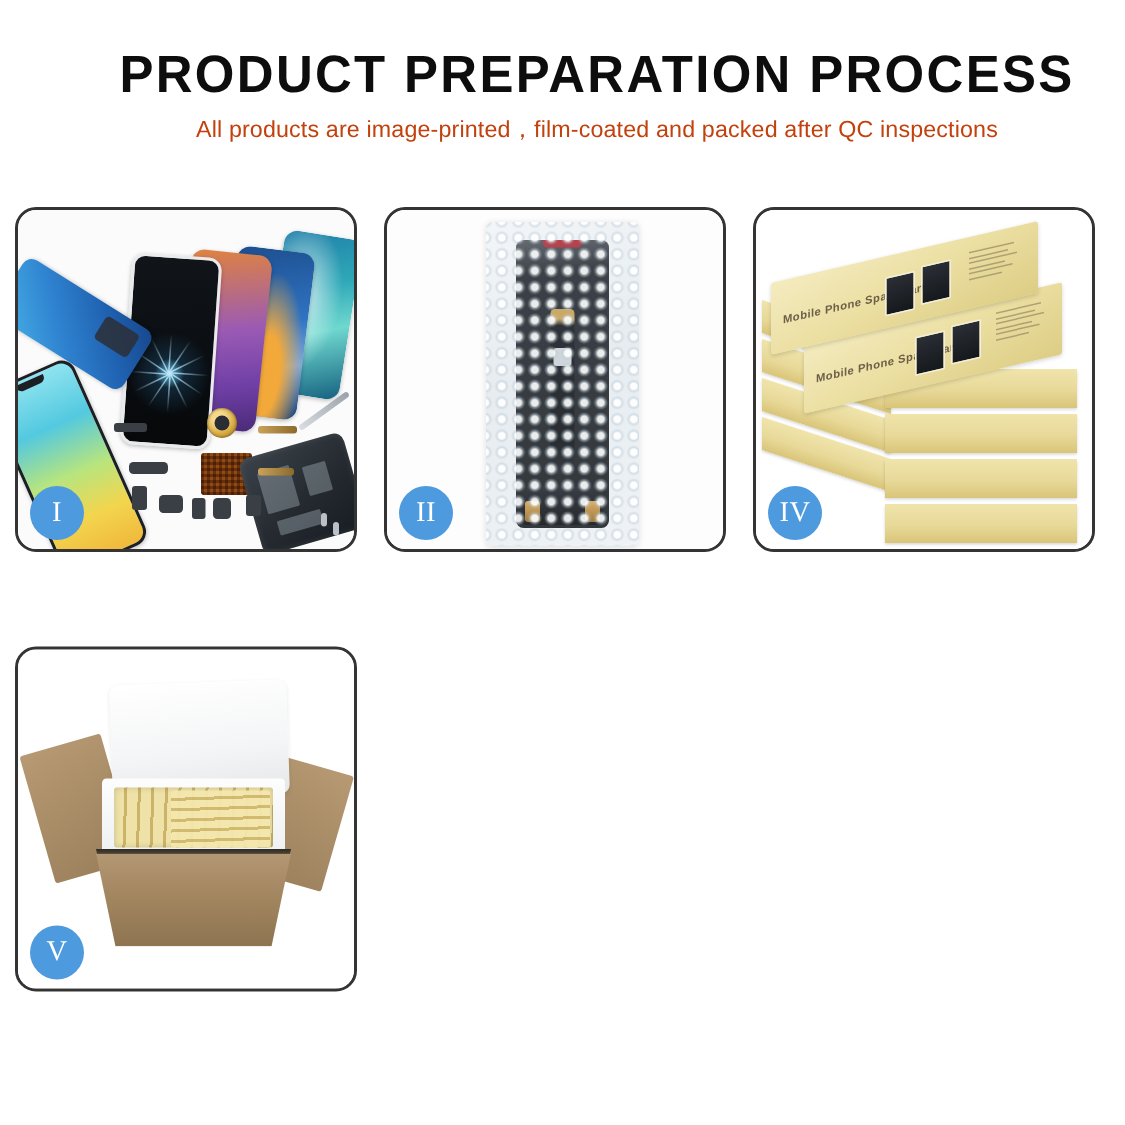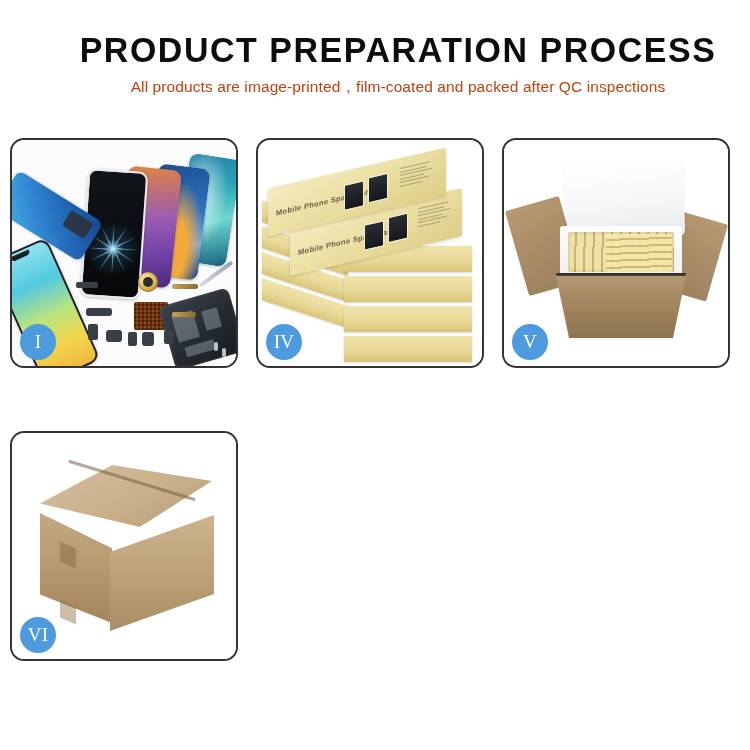--- a/index.html
+++ b/index.html
@@ -472,20 +472,34 @@
           <div class="pt" style="left:66px;top:64px;width:12px;height:14px;border-radius:3px;"></div>
           <div class="pt" style="left:88px;top:62px;width:10px;height:14px;border-radius:2px;"></div>
           <div class="screw" style="left:138px;top:74px;"></div>
           <div class="screw" style="left:146px;top:80px;"></div>
           <div class="tweez"></div>
         </div>
       </div>
       <div class="badge">I</div>
     </div>
 
+    <div class="panel">
+      <div class="stage">
+        <div class="p2-bg"></div>
+        <div class="bubble-pack">
+          <div class="lcd">
+            <div class="lcd-cable"></div>
+            <div class="lcd-chip"></div>
+            <div class="lcd-foot"></div>
+          </div>
+          <div class="bubbles"></div>
+        </div>
+      </div>
+      <div class="badge">II</div>
+    </div>
 
 
     <div class="panel">
       <div class="stage">
         <div class="p4-bg"></div>
         <div class="stack">
 
           <div class="sbox" style="left:4px;top:64px;width:86px;height:22px;transform:skewY(18deg);"></div>
           <div class="sbox" style="left:4px;top:90px;width:86px;height:22px;transform:skewY(18deg);"></div>
           <div class="sbox" style="left:4px;top:116px;width:86px;height:22px;transform:skewY(18deg);"></div>
@@ -537,27 +551,15 @@
         <div class="c5-foamlid"></div>
         <div class="c5-foambox"></div>
         <div class="c5-content"></div>
         <div class="c5-content2"></div>
         <div class="c5-rim"></div>
         <div class="c5-body"></div>
       </div>
       <div class="badge">V</div>
     </div>
 
-    <div class="panel">
-      <div class="stage">
-        <div class="p6-bg"></div>
-        <div class="c6-top"></div>
-        <div class="c6-left"></div>
-        <div class="c6-right"></div>
-        <div class="c6-seam"></div>
-        <div class="c6-tab1"></div>
-        <div class="c6-tab2"></div>
-      </div>
-      <div class="badge">VI</div>
-    </div>
 
   </div>
 </div>
 
 </body></html>

